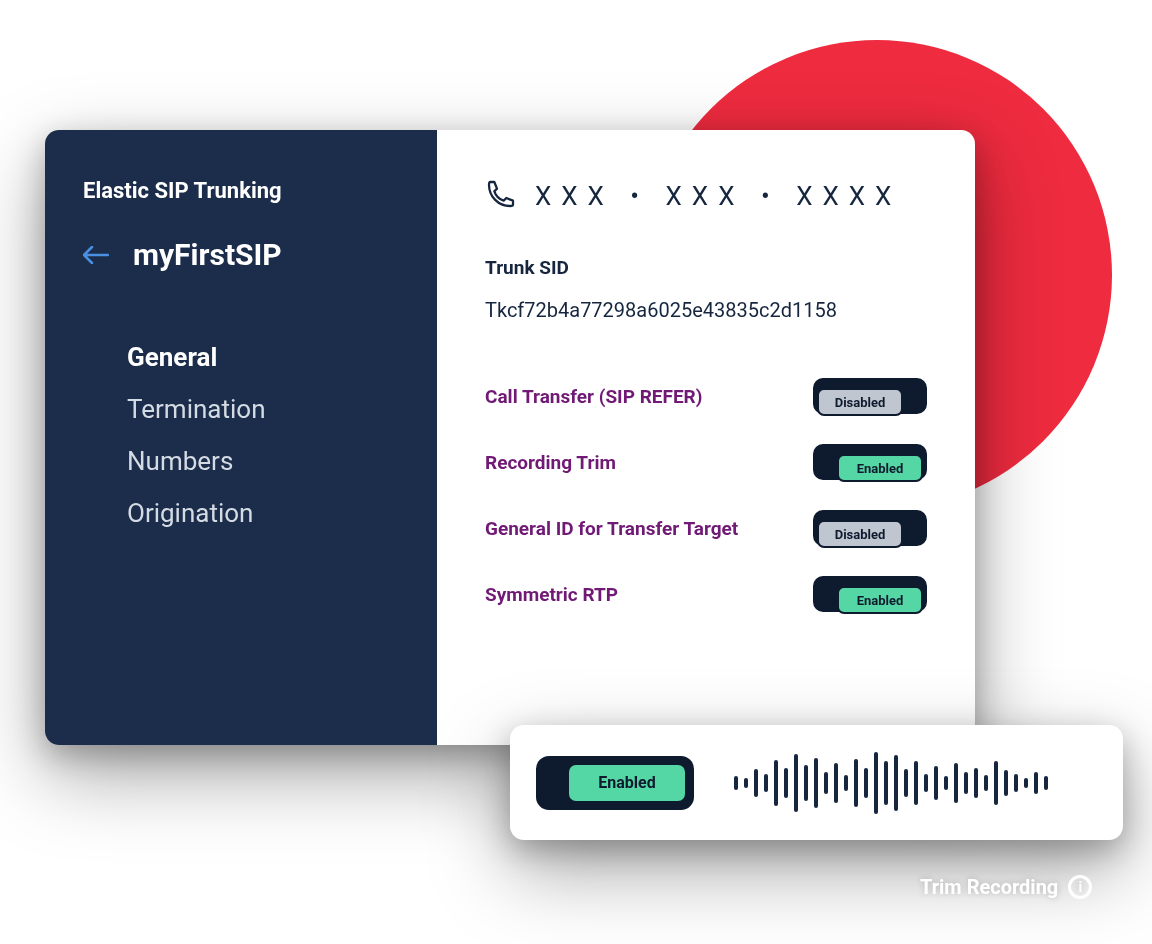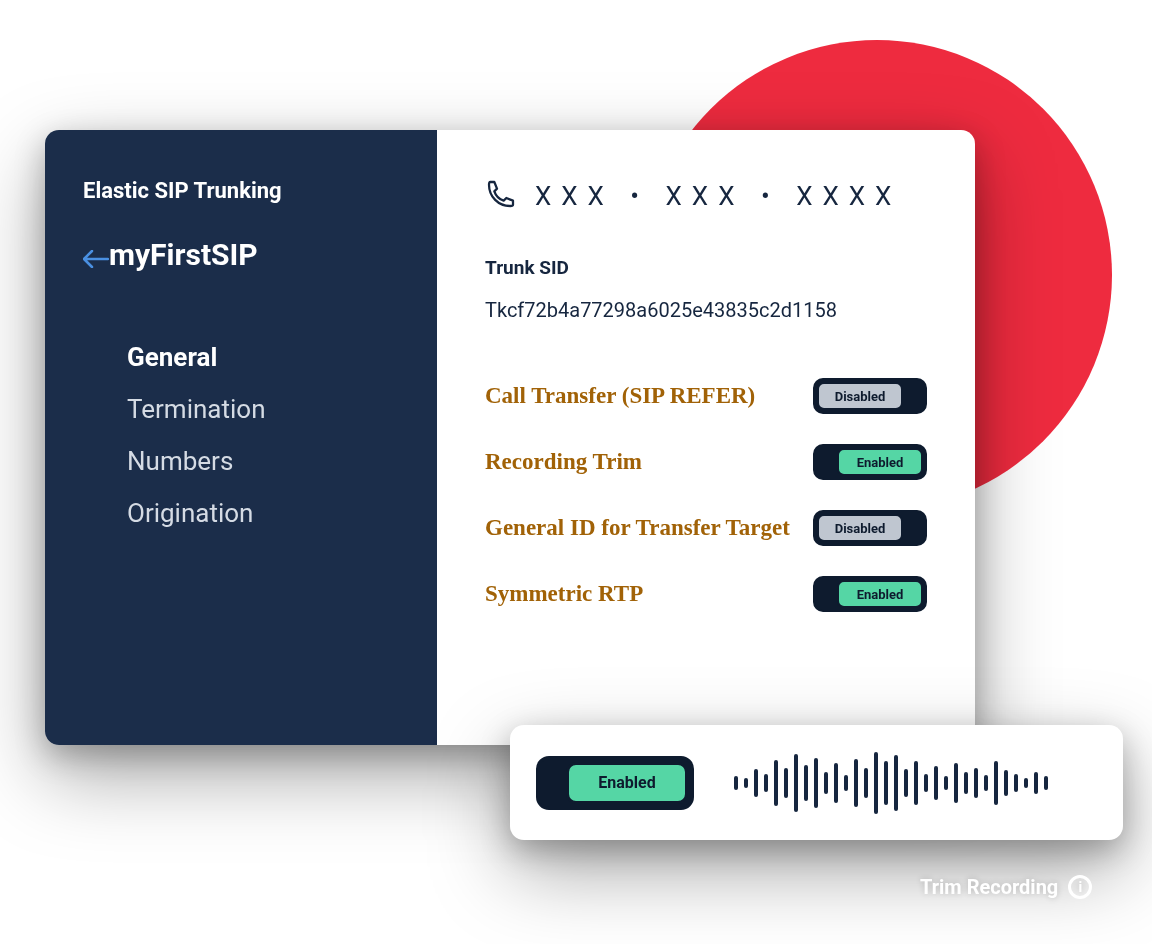--- a/index.html
+++ b/index.html
@@ -40,22 +40,22 @@
     padding: 48px 38px;
   }
   .sidebar-title {
     font-size: 22px;
     font-weight: 700;
     color: #ffffff;
     margin-bottom: 34px;
   }
   .sidebar-back-row {
     display: flex;
-    align-items: flex-end;
-    gap: 0;
+    align-items: center;
+    gap: 24px;
     margin-bottom: 70px;
   }
   .back-arrow {
     width: 26px;
     height: 26px;
     display:flex;
     align-items:center;
     justify-content:center;
   }
   .trunk-name {
@@ -114,24 +114,23 @@
     display: flex;
     flex-direction: column;
     gap: 30px;
   }
   .setting-row {
     display: flex;
     align-items: center;
     justify-content: space-between;
   }
   .setting-label {
-    font-size: 23px;
-    font-weight: 700;
-    color: #a16207;
-    font-family: Liberation Serif, serif;
+    font-size: 19px;
+    font-weight: 700;
+    color: #701a75;
   }
   .toggle {
     width: 114px;
     height: 36px;
     border-radius: 10px;
     border: 2px solid #0e1b2e;
     position: relative;
     background: #0e1b2e;
     display: flex;
     align-items: center;
@@ -141,21 +140,21 @@
     width: 86px;
     height: 28px;
     border-radius: 7px;
     border: 2px solid #0e1b2e;
     display: flex;
     align-items: center;
     justify-content: center;
     font-size: 13px;
     font-weight: 700;
     position: absolute;
-    top: 2px;
+    top: 8px;
   }
   .toggle.off .pill {
     left: 2px;
     background: #bfc6d0;
     color: #0e1b2e;
   }
   .toggle.on .pill {
     right: 2px;
     background: #55d6a5;
     color: #0e1b2e;

